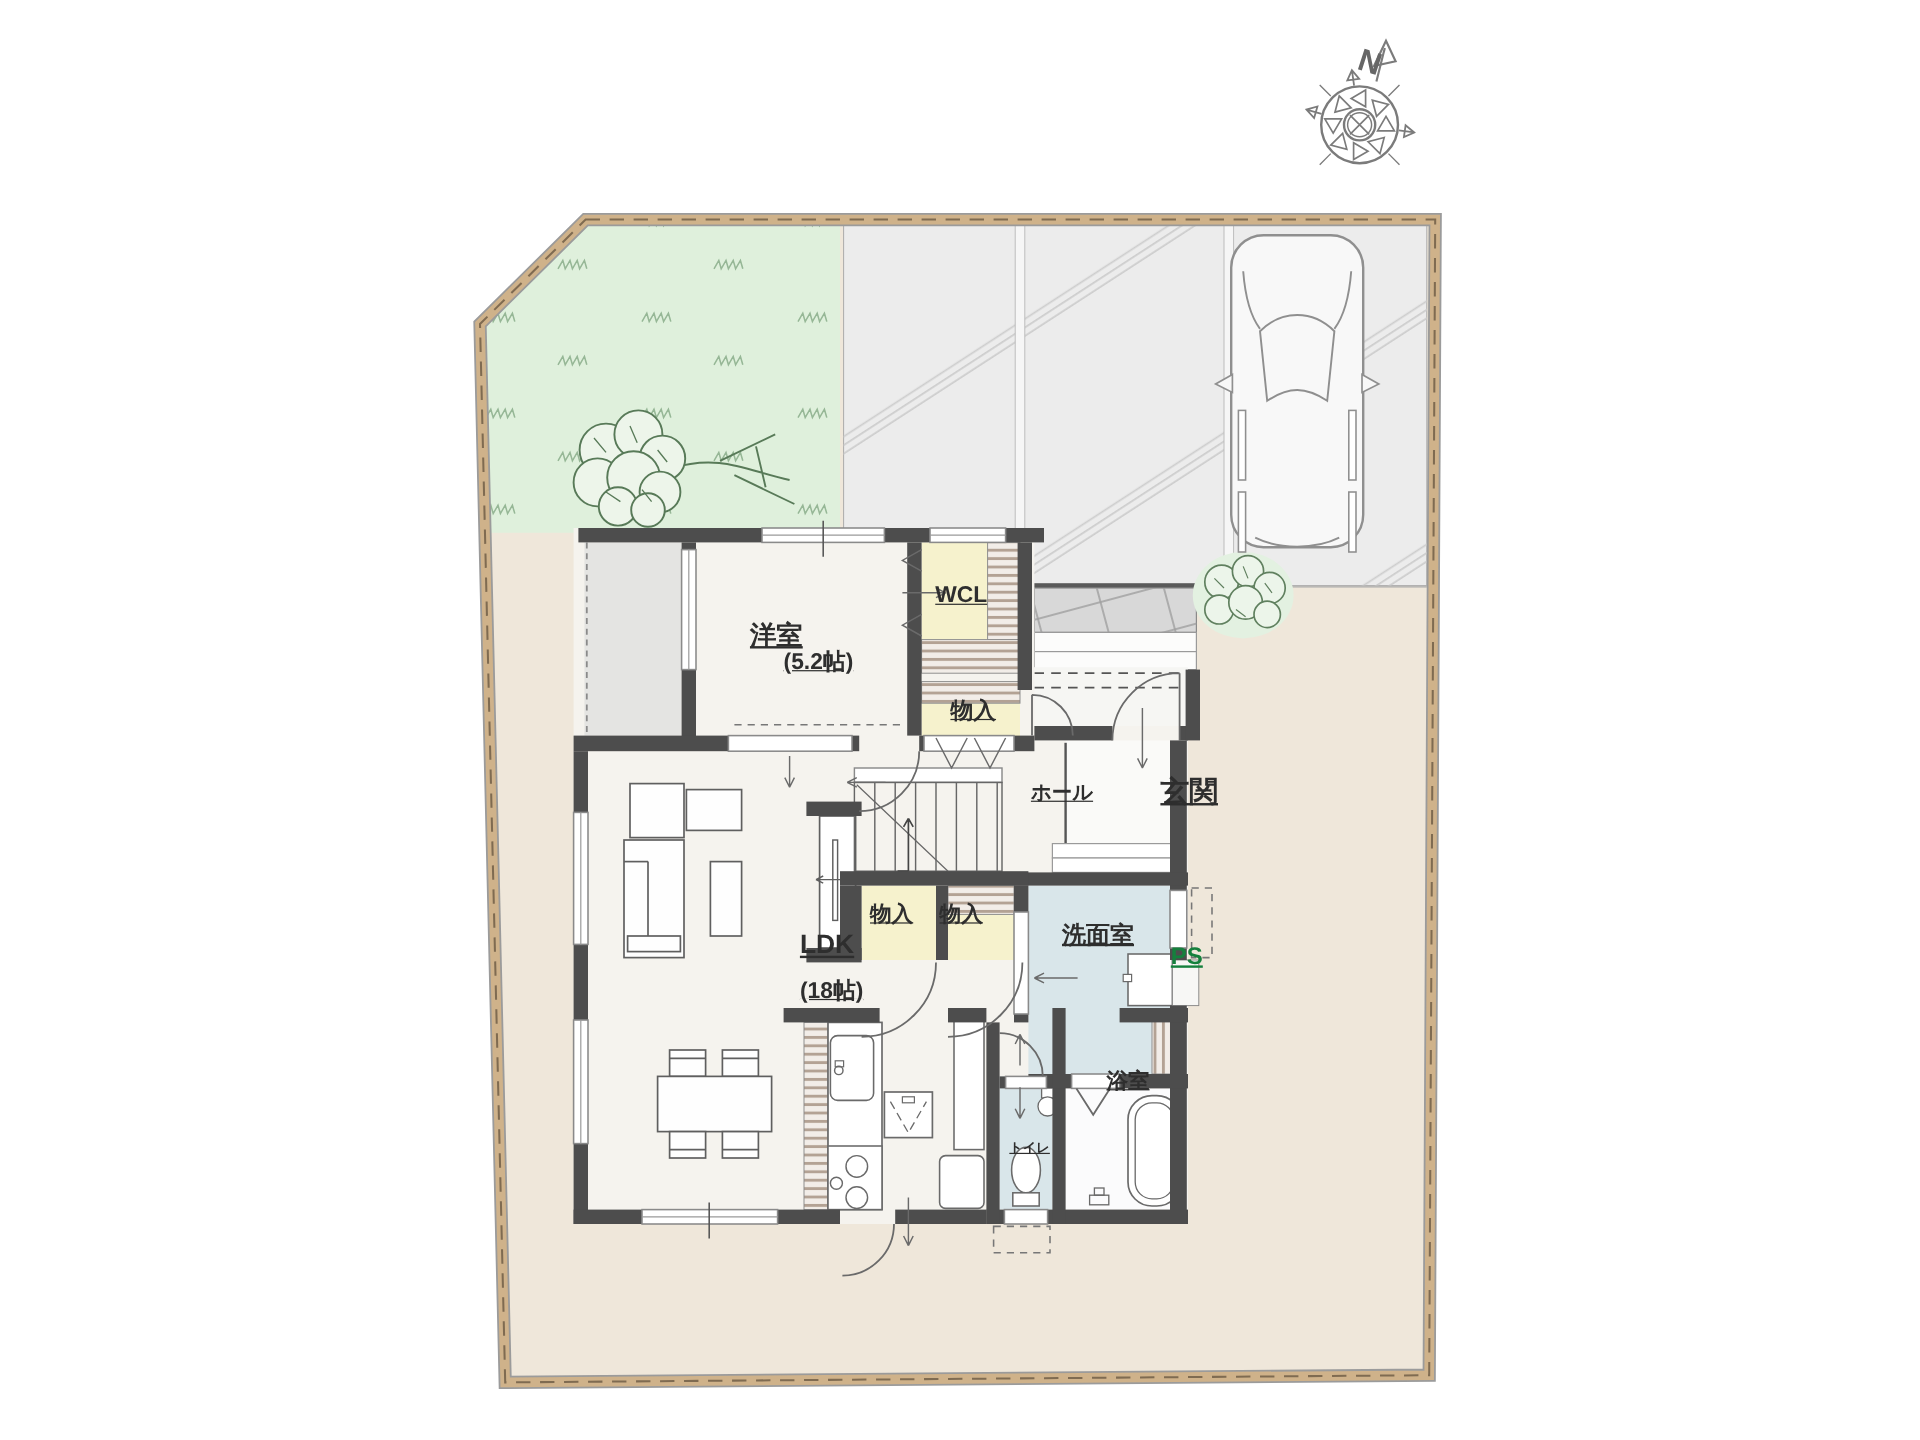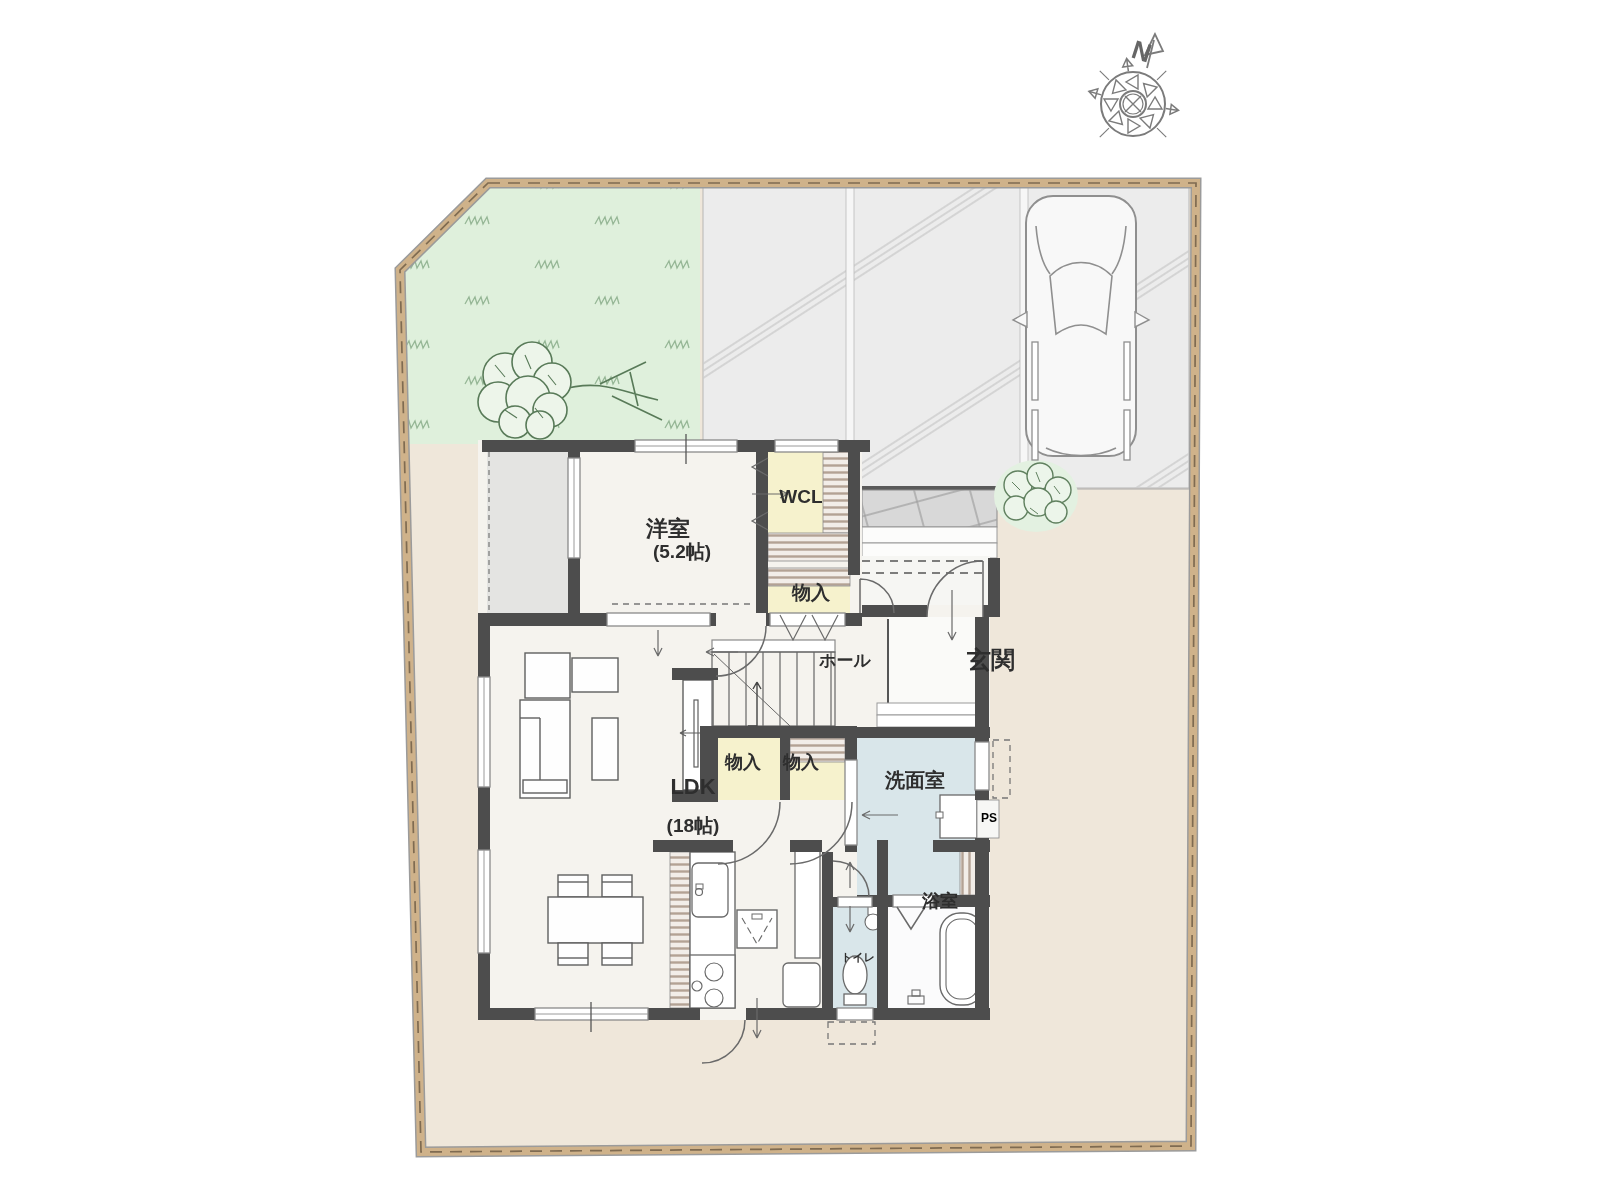--- a/index.html
+++ b/index.html
@@ -1,20 +1,20 @@
 <!DOCTYPE html>
 <html><head>
 <meta charset="utf-8">
 <style>
   html,body{margin:0;padding:0;background:#ffffff;}
   .canvas{position:relative;width:1600px;height:1200px;background:#ffffff;overflow:hidden;
           font-family:"Liberation Sans","DejaVu Sans",sans-serif;}
   svg.plan{position:absolute;left:0;top:0;}
   .label{position:absolute;transform:translate(-50%,-50%);color:#2e2e2e;font-weight:bold;
-         text-align:center;white-space:nowrap;line-height:1.15;}
+         text-align:left;white-space:nowrap;line-height:1.15;text-decoration:underline;}
   .label .sub{display:block;font-weight:bold;}
 </style>
 </head>
 <body>
 
 <div class="canvas">
 <svg class="plan" width="1600" height="1200" viewBox="0 0 1600 1200">
   <defs>
     <pattern id="grass" width="130" height="80" patternUnits="userSpaceOnUse">
       <path d="M15,28 l4,-7 l2,7 l4,-7 l2,7 l4,-7 l2,7 l4,-7 l2,7" stroke="#96b796" stroke-width="1.3" fill="none"></path>
@@ -328,24 +328,24 @@
     <text x="6" y="-44" transform="rotate(18 6 -44)" font-size="26" font-weight="bold" fill="#666" stroke="none" text-anchor="middle">N</text>
   </g>
 </svg>
 
 <div class="label" style="left:668px;top:540px;font-size:22px;">
   <span>洋室</span>
   <span class="sub" style="font-size:19px;margin-left:28px;">(5.2帖)</span>
 </div>
 <div class="label" style="left:801px;top:497px;font-size:19px;">WCL</div>
 <div class="label" style="left:811px;top:593px;font-size:19px;">物入</div>
-<div class="label" style="left:845px;top:661px;font-size:17px;">ホール</div>
+<div class="label" style="left:885px;top:661px;font-size:17px;">ホール</div>
 <div class="label" style="left:991px;top:660px;font-size:24px;">玄関</div>
 <div class="label" style="left:915px;top:780px;font-size:20px;">洗面室</div>
-<div class="label" style="left:989px;top:819px;font-size:12px;color:#000000;">PS</div>
+<div class="label" style="left:989px;top:798px;font-size:20px;color:#15803d;">PS</div>
 <div class="label" style="left:693px;top:806px;font-size:22px;">
   <span>LDK</span>
   <span class="sub" style="font-size:19px;margin-top:16px;">(18帖)</span>
 </div>
 <div class="label" style="left:743px;top:762px;font-size:18px;">物入</div>
 <div class="label" style="left:801px;top:762px;font-size:18px;">物入</div>
 <div class="label" style="left:858px;top:957px;font-size:11px;">トイレ</div>
 <div class="label" style="left:940px;top:901px;font-size:18px;">浴室</div>
 </div>
 

